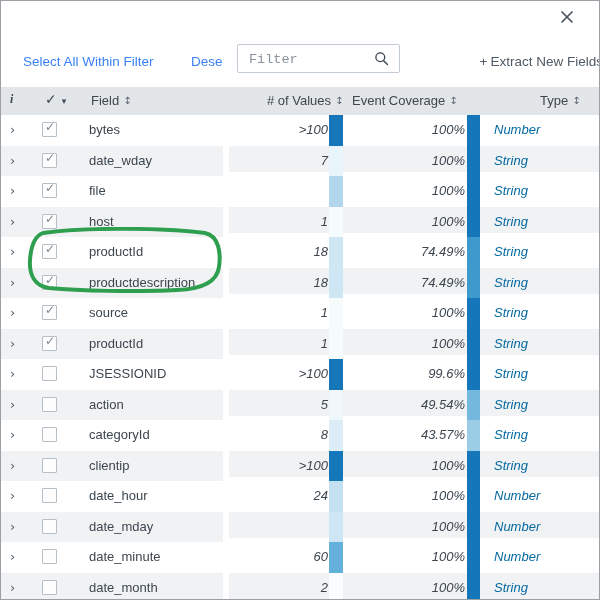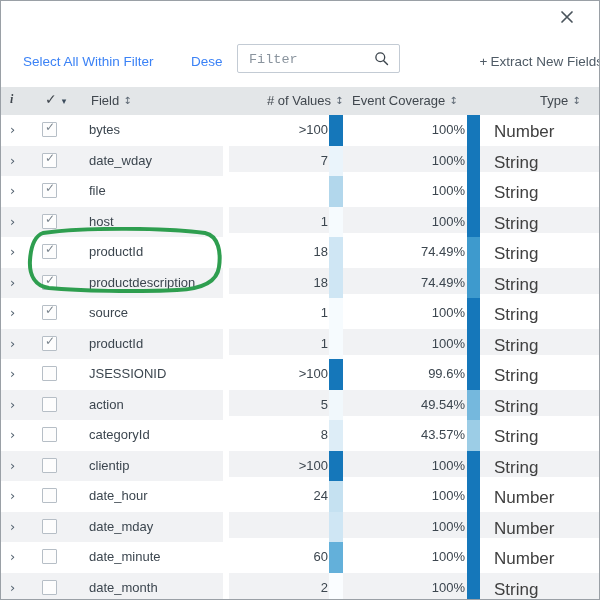--- a/index.html
+++ b/index.html
@@ -160,21 +160,21 @@
   .row {
     position: relative;
     height: 30.5px;
   }
   .row .cell-left {
     position: absolute;
     left: 0; top: 0; width: 222px; height: 30.5px;
   }
   .row .cell-right {
     position: absolute;
-    left: 228px; top: 0; right: 0; height: 26px;
+    left: 228px; top: 0; right: 0; height: 26px; font-style: italic;
   }
   .row.odd  .cell-left,
   .row.odd  .cell-right { background: #ffffff; }
   .row.even .cell-left,
   .row.even .cell-right { background: #f1f2f4; }
 
   .chev {
     position: absolute;
     left: 9px;
     top: 7px;
@@ -240,22 +240,22 @@
     position: absolute;
     left: 238px;
     top: 0;
     width: 13px;
     height: 30.5px;
   }
   .typename {
     position: absolute;
     left: 265px;
     top: 7px;
-    font-size: 17px;
-    color: #404040;
+    font-size: 13px;
+    color: #0369a1;
   }
 
   
   .annot-ellipse {
     position: absolute;
     left: 26px;
     top: 226px;
     width: 196px;
     height: 66px;
     pointer-events: none;

